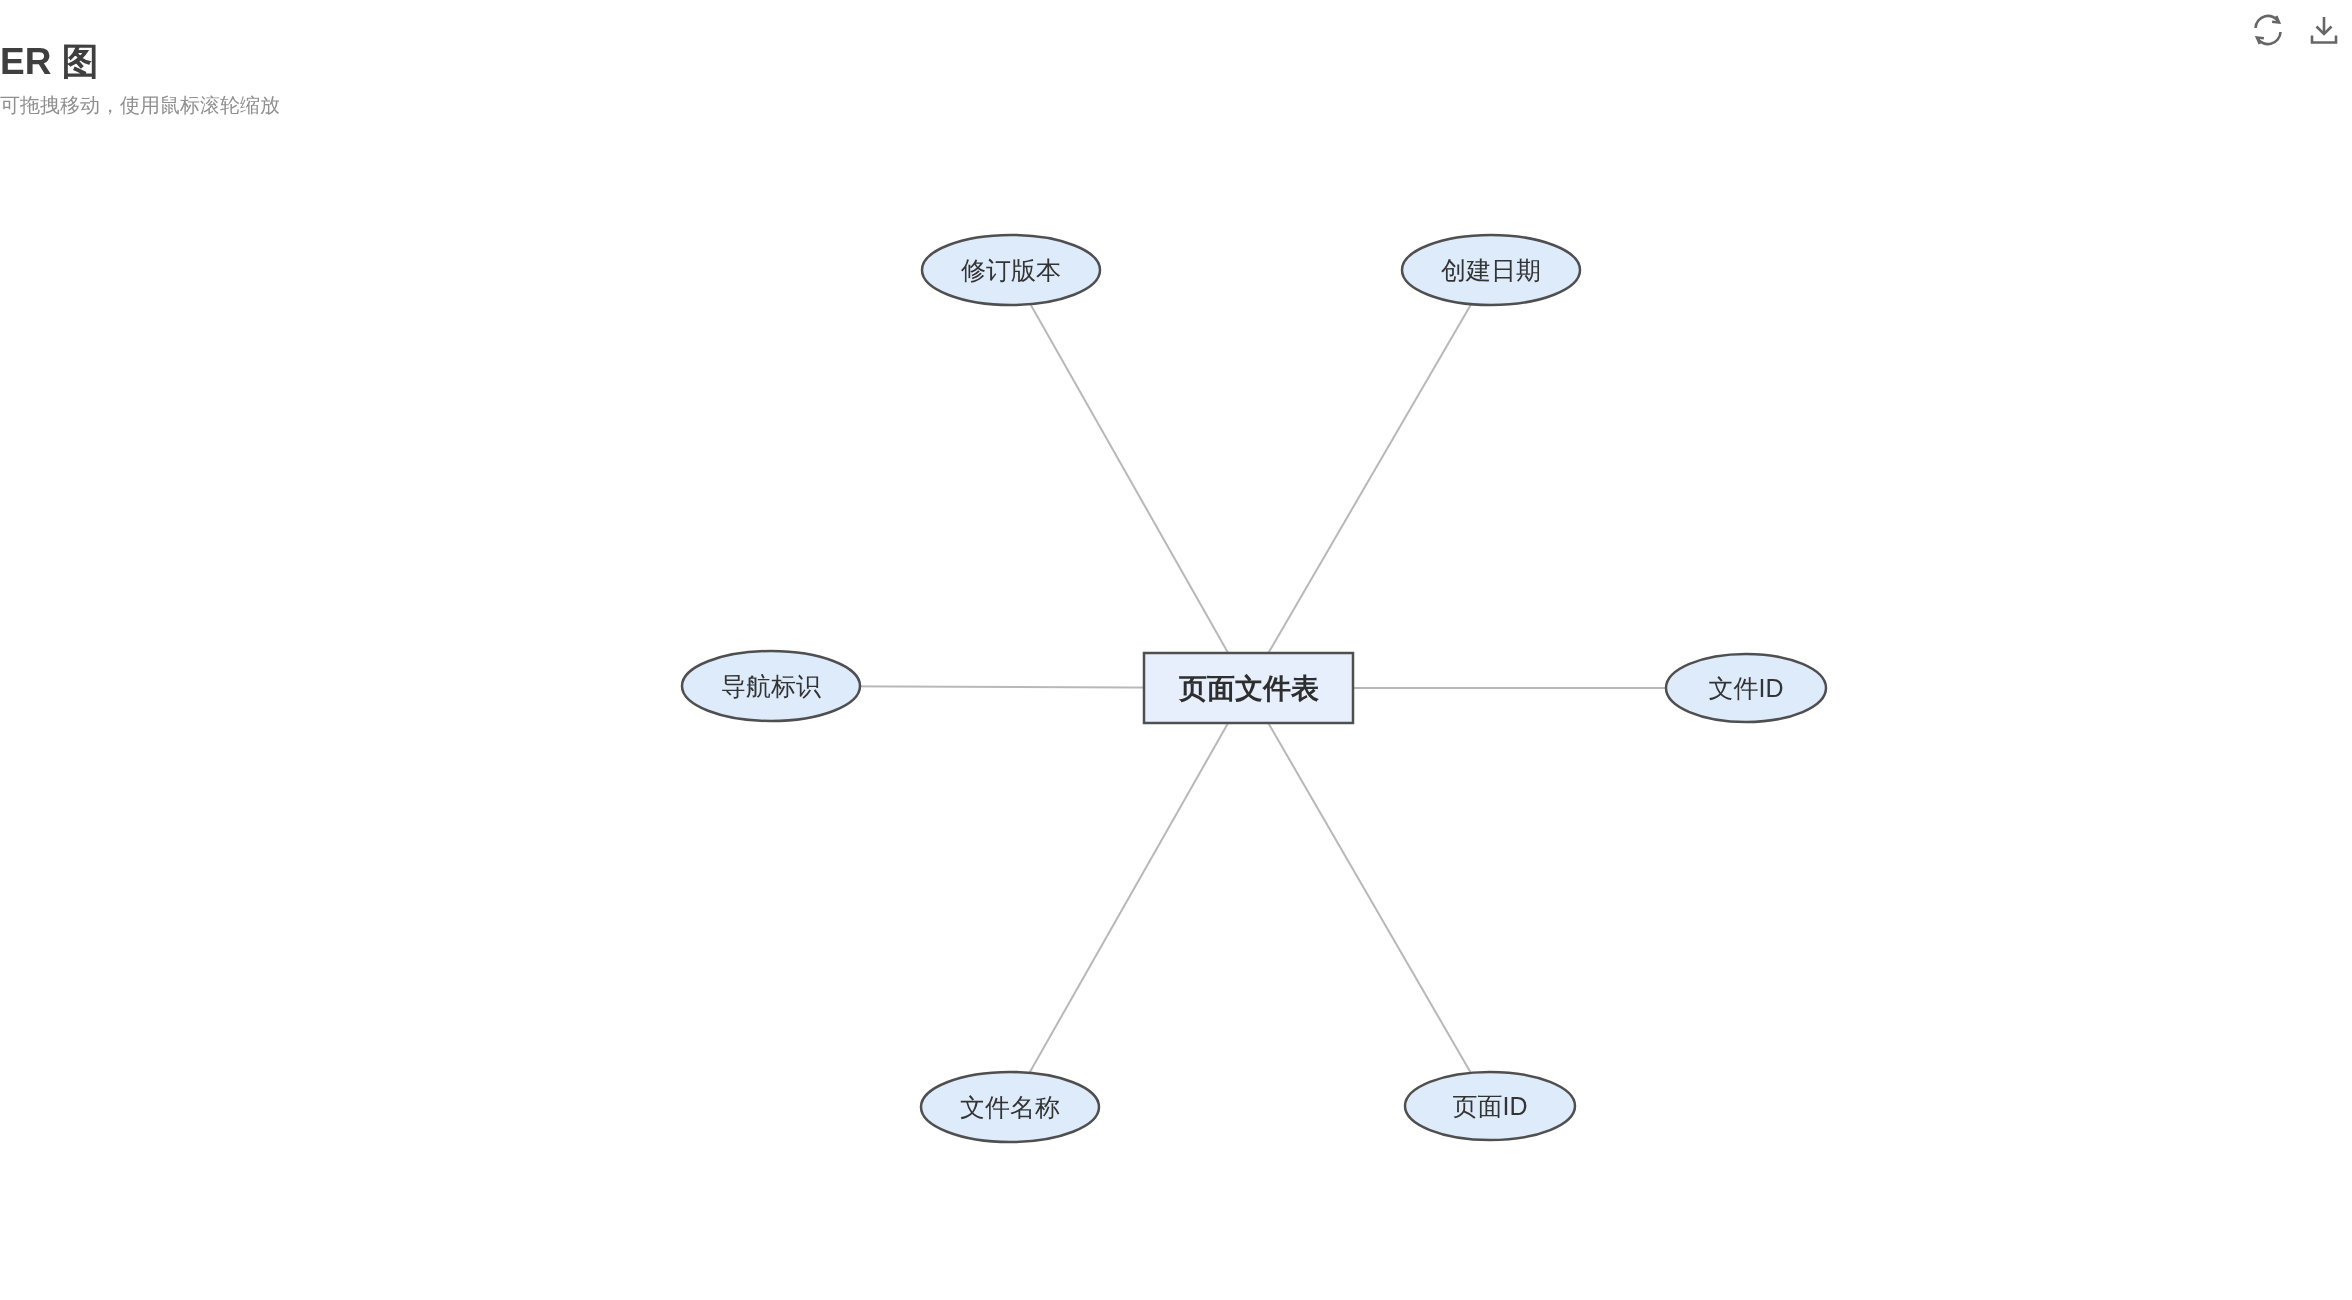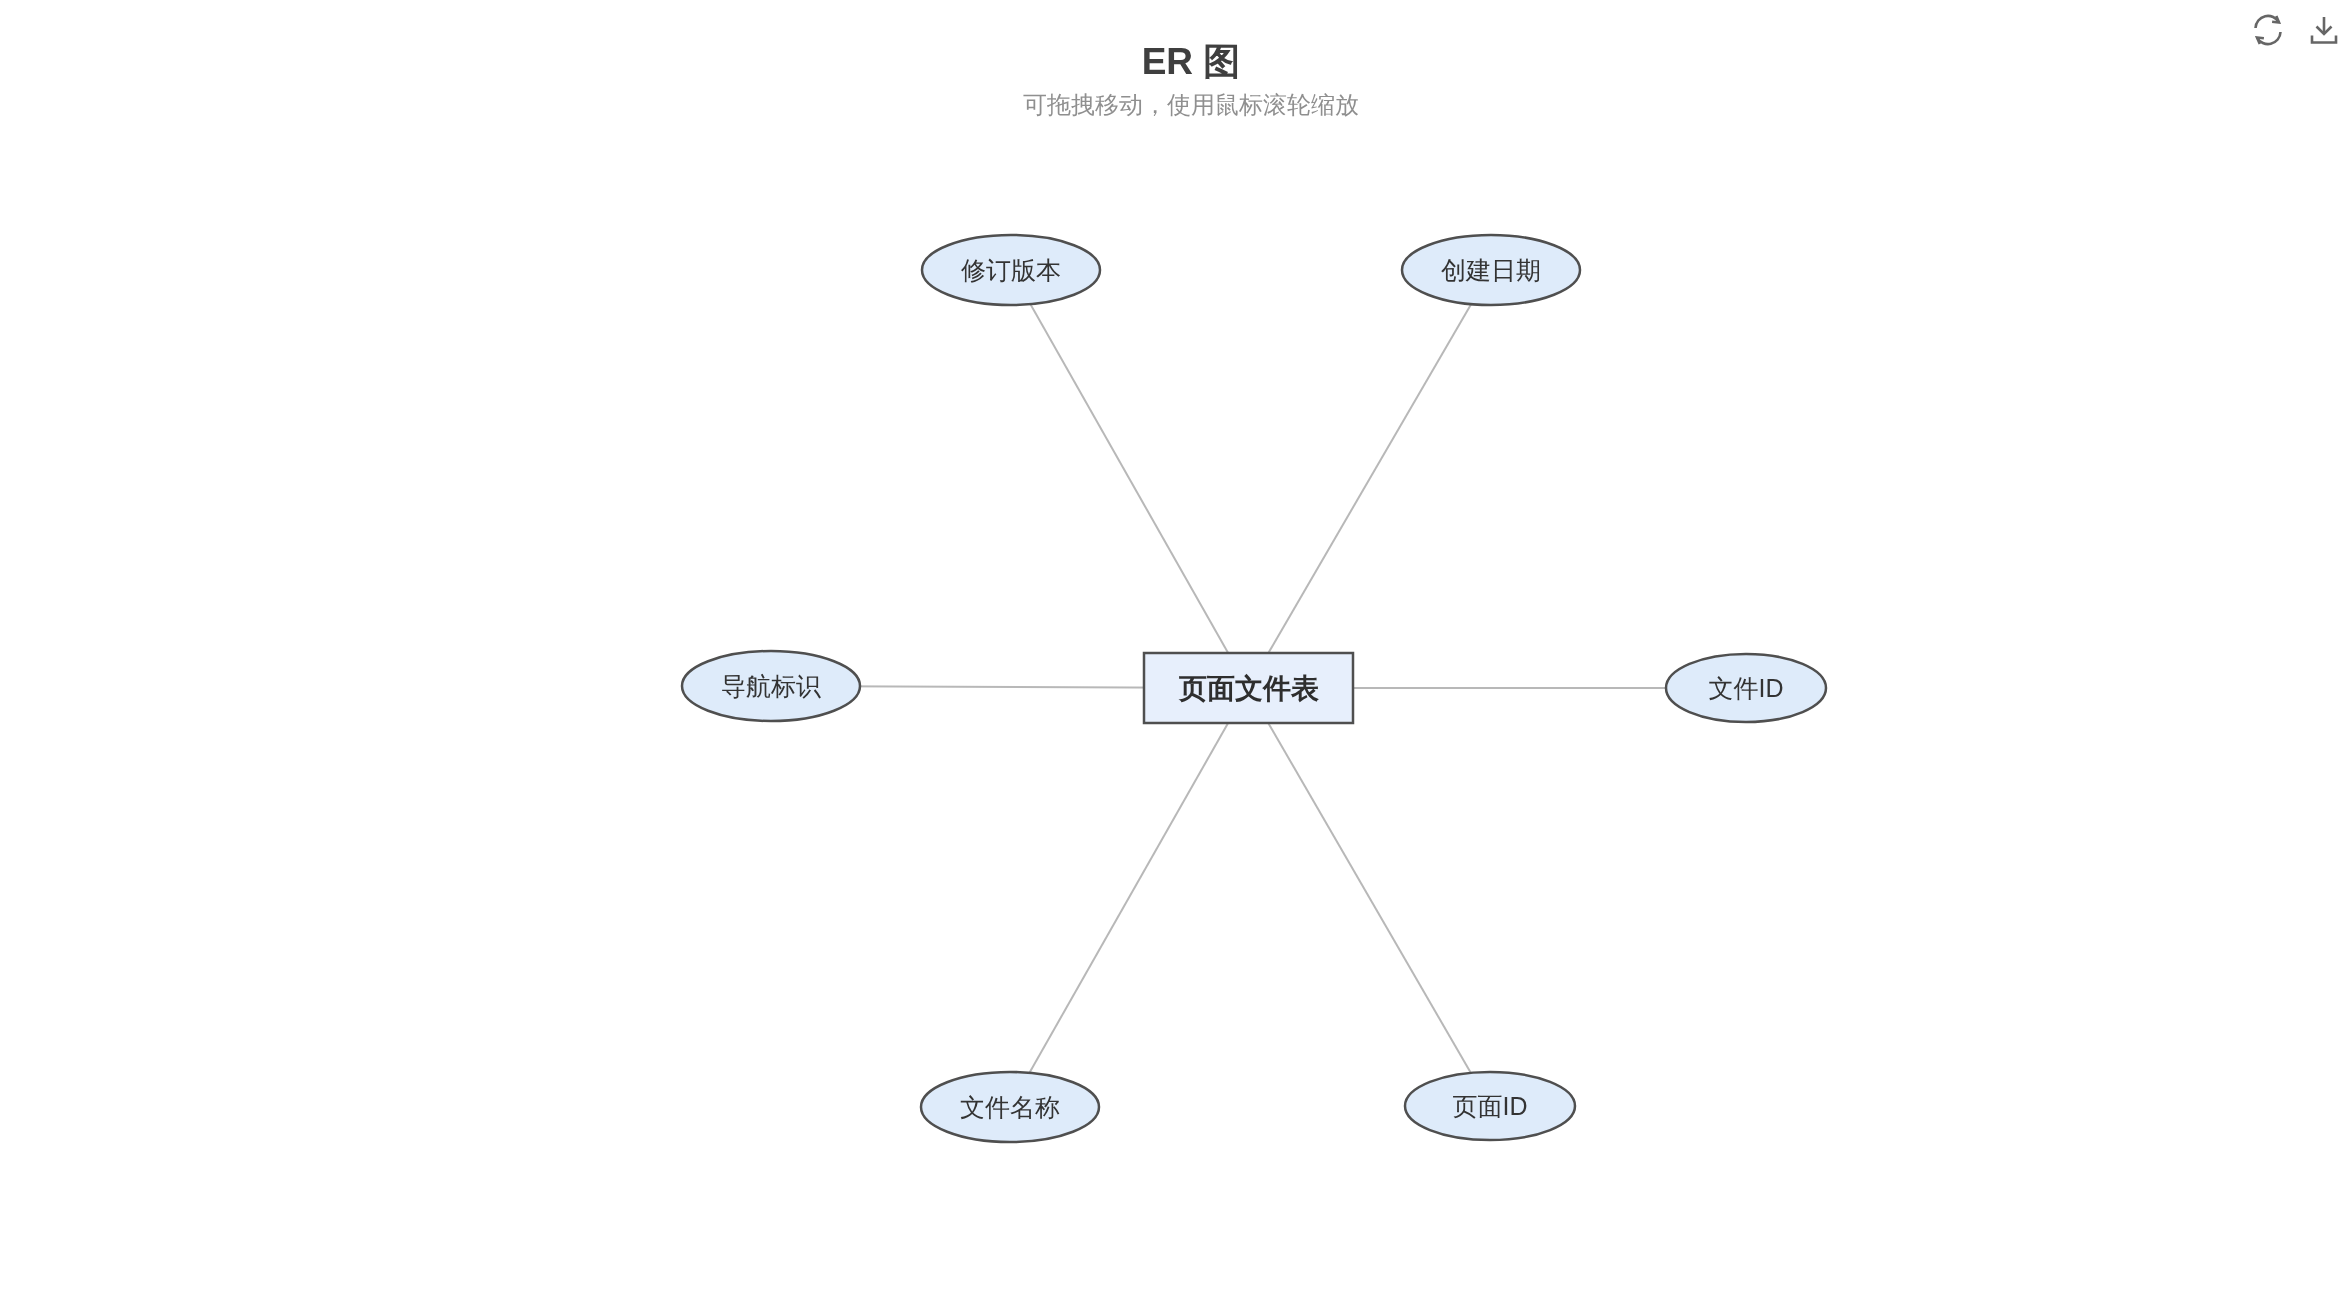--- a/index.html
+++ b/index.html
@@ -13,33 +13,32 @@
     width: 2352px;
     height: 1300px;
     background: #ffffff;
     overflow: hidden;
   }
   .header {
     position: absolute;
     top: 40px;
     left: 0;
     width: 2308px;
-    text-align: center;
-    margin-left: 37px;
+    text-align: left;
   }
   .page-title {
     font-size: 37px;
     line-height: 44px;
     font-weight: 700;
     color: #3f3f3f;
     margin: 0;
   }
   .page-subtitle {
     margin: 6px 0 0 0;
-    font-size: 24px;
+    font-size: 20px;
     line-height: 30px;
     color: #8f8f8f;
     font-weight: 400;
   }
   .toolbar {
     position: absolute;
     top: 11px;
     right: 9px;
     display: flex;
     gap: 18px;

